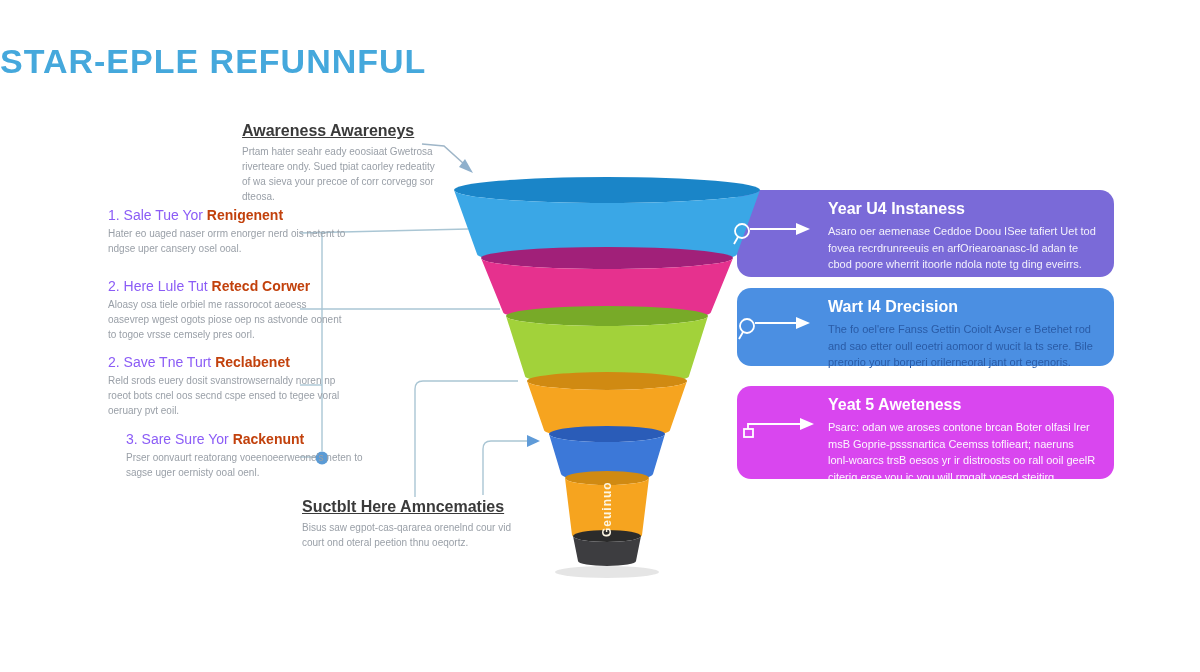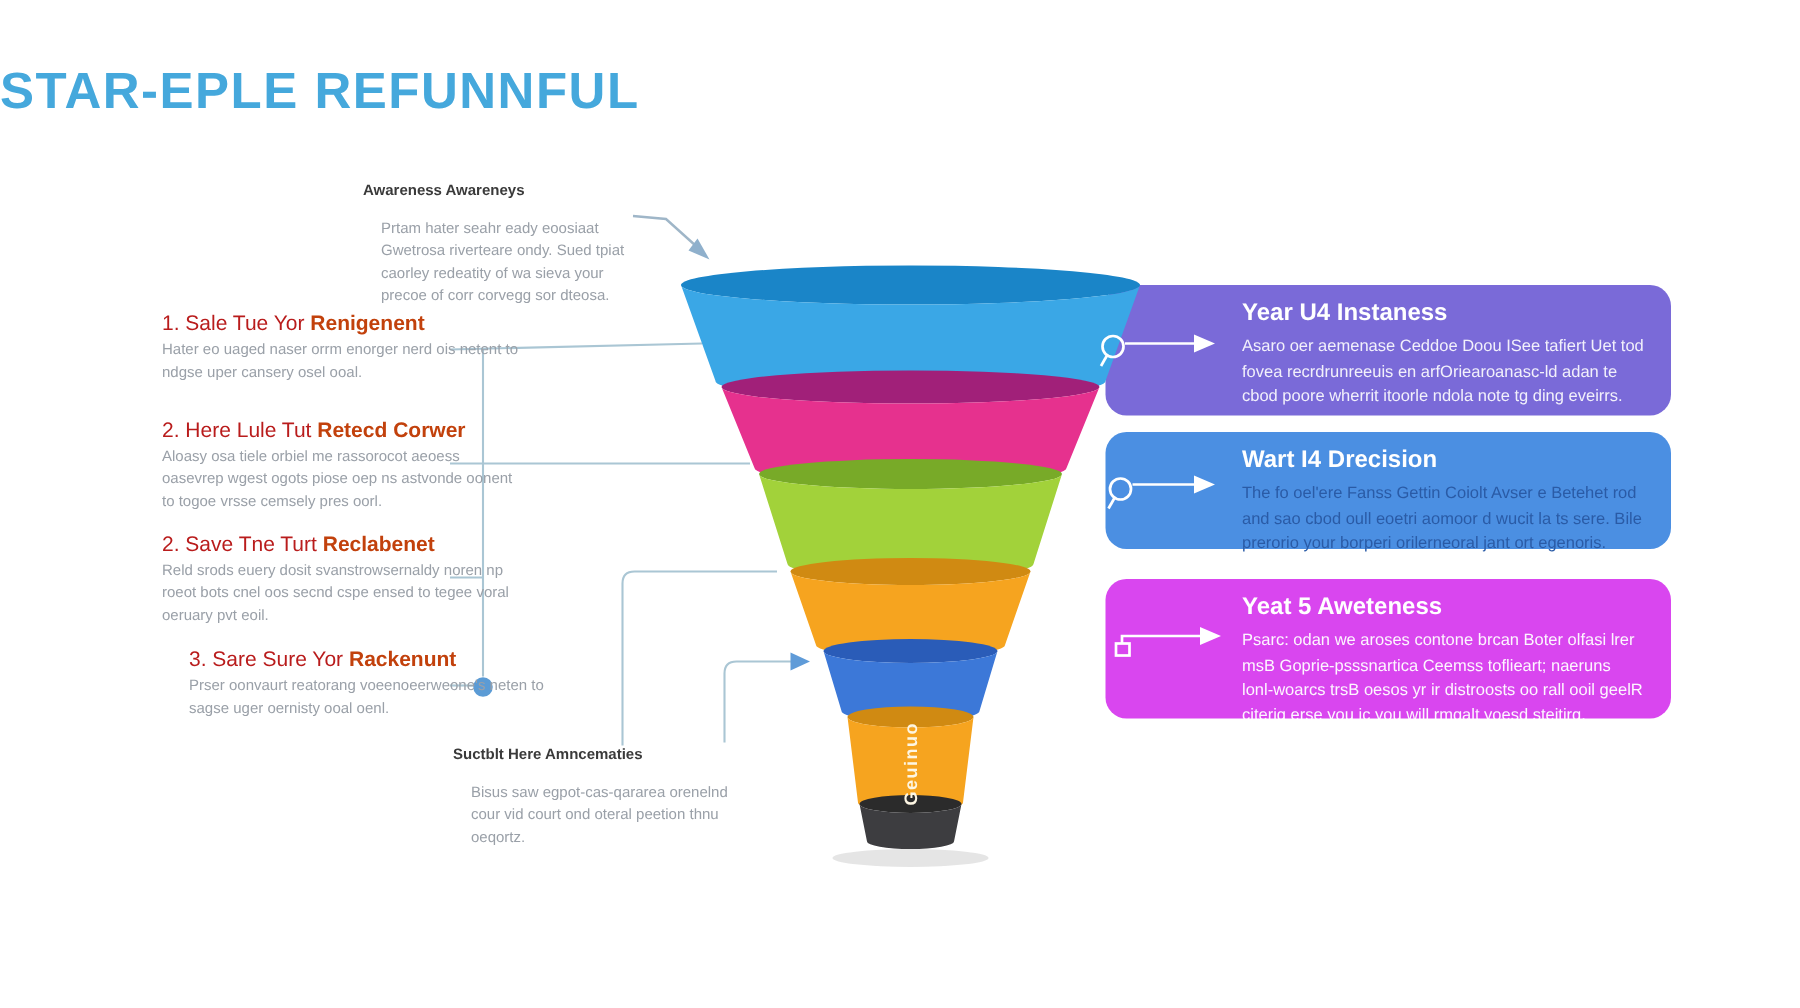--- a/index.html
+++ b/index.html
@@ -10,28 +10,28 @@
     -webkit-font-smoothing:antialiased;
   }
   .abs{position:absolute;}
   
   .title{
     left:0;right:0;top:42px;
     font-size:34px;font-weight:bold;letter-spacing:1px;
     color:#45a8dc;
   }
   
-  .note-head{font-size:10px;font-weight:bold;color:#3a3a3a;margin:0 0 4px 0;}
-  .note-body{font-size:10px;color:#9aa0a8;line-height:1.5;margin:12px;}
+  .note-head{font-size:16px;font-weight:bold;color:#3a3a3a;margin:0 0 4px 0;text-decoration:underline;}
+  .note-body{font-size:10px;color:#9aa0a8;line-height:1.5;margin:0;}
   .top-note{left:242px;top:122px;width:196px;}
   .bottom-note{left:302px;top:498px;width:215px;}
   
   .left-item{left:108px;width:238px;}
   .li-head{font-size:14px;margin:0 0 3px 0;}
-  .li-prefix{color:#b91c1c;}
+  .li-prefix{color:#8b5cf6;}
   .li-name{color:#c2410c;font-weight:bold;}
   .li-body{font-size:10px;color:#9aa0a8;line-height:1.5;margin:0;}
   
   .rbox{
     left:737px;width:377px;border-radius:14px;
     box-sizing:border-box;padding:10px 18px 10px 91px;
     color:#ffffff;
   }
   .rbox-head{font-size:16px;font-weight:bold;margin:0 0 5px 0;}
   .rbox-body{font-size:11px;line-height:1.5;margin:0;}
@@ -49,21 +49,21 @@
 </style>
 </head>
 <body>
 
 <div class="abs rbox rbox1" style="top: 190px; height: 87px; background: rgb(122, 106, 216);">
   <p class="rbox-head">Year U4 Instaness</p>
   <p class="rbox-body">Asaro oer aemenase Ceddoe Doou ISee tafiert Uet tod fovea recrdrunreeuis en arfOriearoanasc-ld adan te cbod poore wherrit itoorle ndola note tg ding eveirrs.</p>
 </div>
 <div class="abs rbox rbox2" style="top: 288px; height: 78px; background: rgb(75, 143, 226);">
   <p class="rbox-head">Wart I4 Drecision</p>
-  <p class="rbox-body">The fo oel'ere Fanss Gettin Coiolt Avser e Betehet rod and sao cbod oull eoetri aomoor d wucit la ts sere. Bile prerorio your borperi orilerneoral jant ort egenoris.</p>
+  <p class="rbox-body">The fo oel'ere Fanss Gettin Coiolt Avser e Betehet rod and sao etter oull eoetri aomoor d wucit la ts sere. Bile prerorio your borperi orilerneoral jant ort egenoris.</p>
 </div>
 <div class="abs rbox rbox3" style="top: 386px; height: 93px; background: #d946ef;">
   <p class="rbox-head">Yeat 5 Aweteness</p>
   <p class="rbox-body">Psarc: odan we aroses contone brcan Boter olfasi lrer msB Goprie-psssnartica Ceemss toflieart; naeruns lonl-woarcs trsB oesos yr ir distroosts oo rall ooil geelR citerig erse you ic you will rmgalt yoesd steitirg.</p>
 </div>
 
 <svg class="overlay" width="1200" height="672" viewBox="0 0 1200 672">
 
   <g stroke="#aac6d4" stroke-width="1.4" fill="none">
     <path d="M300,233 L468,229"></path>

